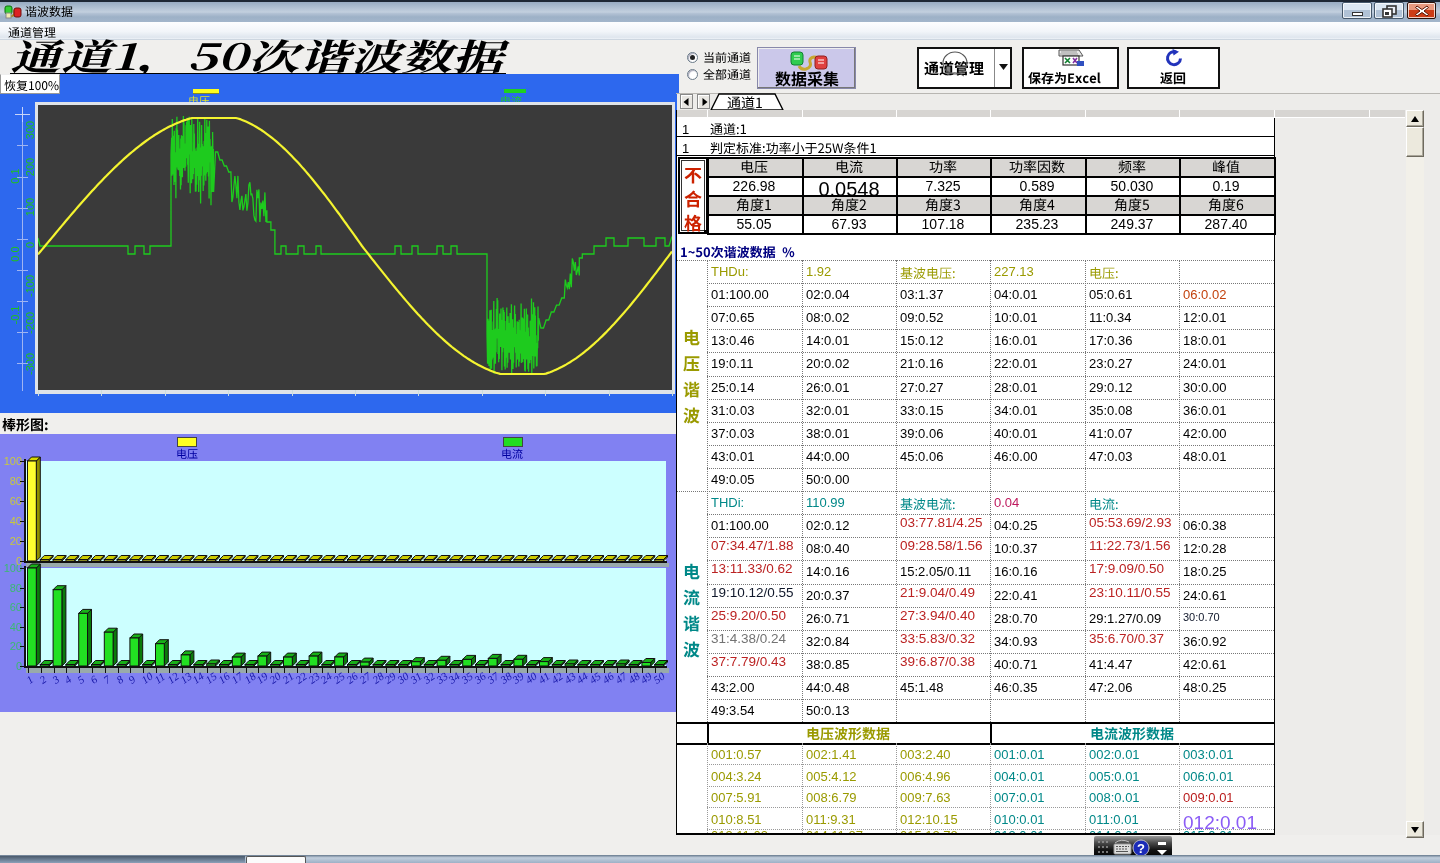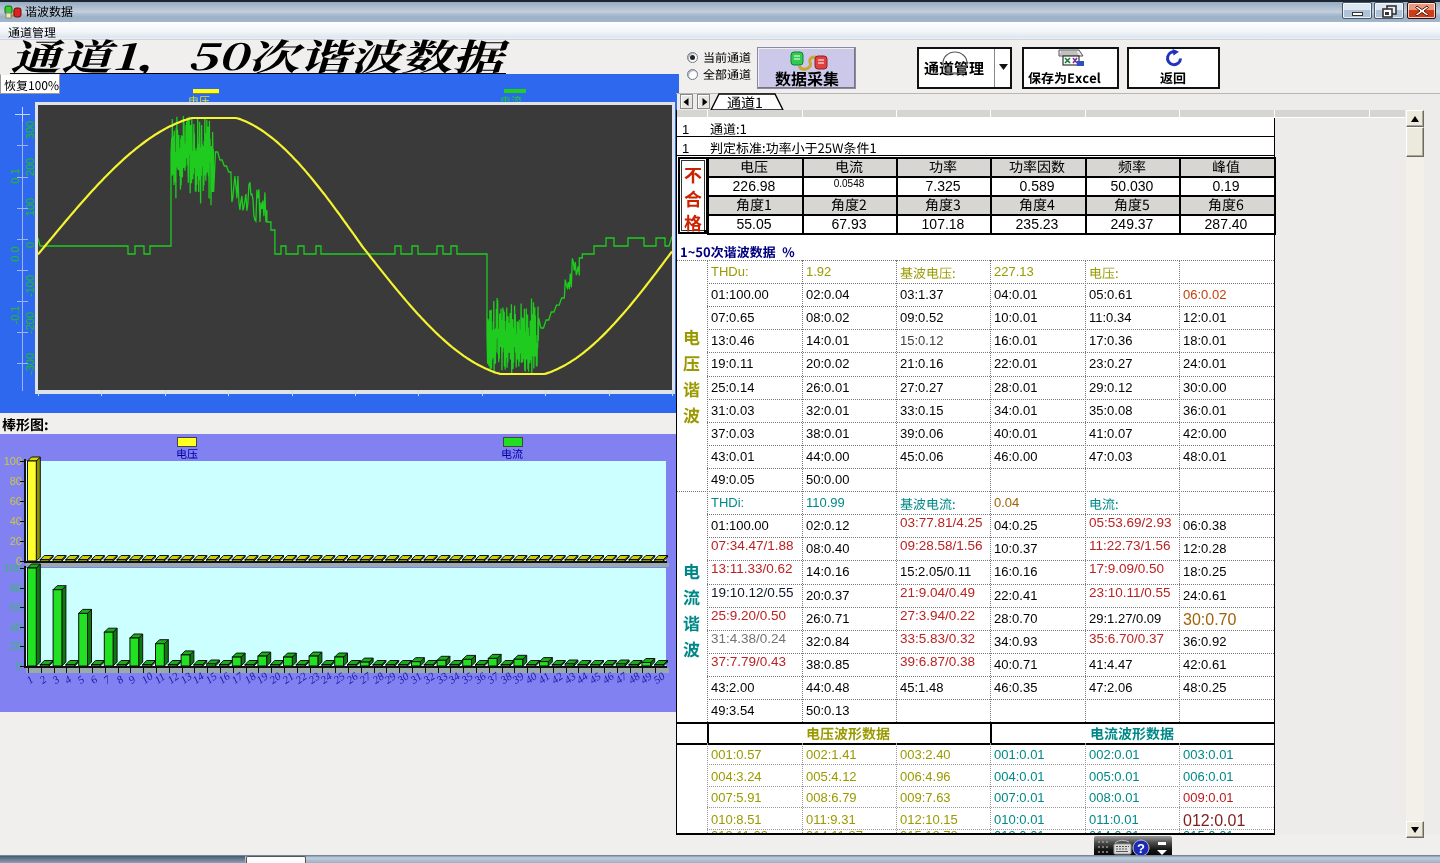--- a/index.html
+++ b/index.html
@@ -652,21 +652,21 @@
     <path transform="translate(0,0)" d="M3.7 -7.6H6.8V-5.8H3.7ZM3.7 -8.5H3.7C4.1 -9.0 4.5 -9.5 4.8 -9.9H8.8C8.5 -9.5 8.1 -8.9 7.7 -8.5ZM11.2 -7.6V-5.8H7.9V-7.6ZM4.7 -11.8C4.0 -10.4 2.7 -8.7 0.8 -7.4C1.0 -7.3 1.4 -6.9 1.6 -6.6C2.0 -6.9 2.3 -7.2 2.7 -7.5V-5.0C2.7 -3.3 2.5 -1.1 0.9 0.5C1.1 0.6 1.6 1.0 1.7 1.2C2.7 0.3 3.2 -0.9 3.4 -2.1H6.8V0.8H7.9V-2.1H11.2V-0.3C11.2 -0.0 11.1 0.0 10.9 0.0C10.6 0.1 9.8 0.1 8.9 0.0C9.0 0.3 9.2 0.8 9.3 1.1C10.4 1.1 11.2 1.1 11.7 0.9C12.1 0.7 12.2 0.4 12.2 -0.2V-8.5H8.9C9.4 -9.1 10.0 -9.8 10.3 -10.4L9.6 -10.9L9.4 -10.8H5.4L5.9 -11.6ZM3.7 -4.9H6.8V-3.1H3.6C3.7 -3.7 3.7 -4.3 3.7 -4.9ZM11.2 -4.9V-3.1H7.9V-4.9Z M19.4 -9.0V-7.8H17.1V-6.9H19.4V-4.6H24.9V-6.9H27.1V-7.8H24.9V-9.0H23.8V-7.8H20.4V-9.0ZM23.8 -6.9V-5.4H20.4V-6.9ZM24.6 -2.8C24.0 -2.1 23.1 -1.5 22.1 -1.1C21.1 -1.6 20.3 -2.1 19.7 -2.8ZM17.3 -3.7V-2.8H19.2L18.7 -2.6C19.3 -1.9 20.0 -1.2 21.0 -0.7C19.6 -0.2 18.2 0.0 16.7 0.1C16.8 0.4 17.0 0.8 17.1 1.0C18.9 0.8 20.6 0.5 22.1 -0.1C23.5 0.5 25.1 0.9 26.9 1.1C27.0 0.9 27.2 0.4 27.5 0.2C25.9 0.1 24.5 -0.2 23.2 -0.6C24.5 -1.3 25.5 -2.2 26.1 -3.4L25.5 -3.8L25.3 -3.7ZM20.6 -11.6C20.8 -11.2 21.0 -10.8 21.2 -10.4H15.8V-6.6C15.8 -4.5 15.7 -1.5 14.5 0.6C14.8 0.7 15.2 1.0 15.5 1.1C16.6 -1.1 16.8 -4.3 16.8 -6.6V-9.4H27.3V-10.4H22.4C22.2 -10.8 21.9 -11.4 21.7 -11.8Z M29.2 0.0H34.9V-1.1H32.8V-10.3H31.8C31.3 -9.9 30.6 -9.7 29.7 -9.5V-8.7H31.5V-1.1H29.2Z" fill="#000"></path>
   </svg>
 <div class="num abs" style="left:707px;top:178px;width:94px;text-align:center;font-size:14px">226.98</div>
 <div class="num abs" style="left:707px;top:216px;width:94px;text-align:center;font-size:14px">55.05</div>
 <svg style="position:absolute;left:826px;top:156px" width="46" height="23" viewBox="-9 -16 46 23">
     <path transform="translate(0,0)" d="M6.3 -5.7V-3.7H2.9V-5.7ZM7.4 -5.7H11.0V-3.7H7.4ZM6.3 -6.7H2.9V-8.7H6.3ZM7.4 -6.7V-8.7H11.0V-6.7ZM1.8 -9.7V-1.8H2.9V-2.7H6.3V-1.2C6.3 0.4 6.8 0.9 8.4 0.9C8.7 0.9 11.1 0.9 11.5 0.9C13.0 0.9 13.3 0.1 13.5 -2.0C13.1 -2.1 12.7 -2.3 12.4 -2.5C12.3 -0.6 12.2 -0.2 11.4 -0.2C10.9 -0.2 8.8 -0.2 8.4 -0.2C7.6 -0.2 7.4 -0.4 7.4 -1.2V-2.7H12.1V-9.7H7.4V-11.7H6.3V-9.7Z M22.1 -5.1V0.5H23.0V-5.1ZM19.6 -5.1V-3.6C19.6 -2.3 19.4 -0.8 17.7 0.4C17.9 0.5 18.3 0.9 18.4 1.1C20.3 -0.3 20.6 -2.1 20.6 -3.6V-5.1ZM24.6 -5.1V-0.6C24.6 0.2 24.6 0.4 24.9 0.6C25.0 0.8 25.3 0.9 25.6 0.9C25.8 0.9 26.1 0.9 26.3 0.9C26.5 0.9 26.8 0.8 27.0 0.7C27.2 0.6 27.3 0.4 27.4 0.2C27.4 -0.1 27.5 -0.8 27.5 -1.4C27.2 -1.5 26.9 -1.7 26.8 -1.8C26.7 -1.1 26.7 -0.6 26.7 -0.4C26.7 -0.2 26.6 -0.1 26.6 -0.0C26.5 0.0 26.4 0.0 26.2 0.0C26.1 0.0 26.0 0.0 25.9 0.0C25.8 0.0 25.7 0.0 25.6 -0.0C25.6 -0.1 25.6 -0.2 25.6 -0.5V-5.1ZM15.2 -10.8C16.0 -10.3 17.1 -9.6 17.6 -9.0L18.2 -9.9C17.7 -10.4 16.6 -11.1 15.8 -11.6ZM14.6 -7.0C15.5 -6.6 16.6 -5.9 17.1 -5.4L17.7 -6.3C17.1 -6.8 16.0 -7.4 15.1 -7.8ZM14.9 0.2 15.8 0.9C16.6 -0.4 17.6 -2.1 18.3 -3.6L17.6 -4.3C16.8 -2.7 15.7 -0.9 14.9 0.2ZM21.8 -11.5C22.1 -11.0 22.3 -10.4 22.4 -9.9H18.5V-9.0H21.2C20.6 -8.2 19.8 -7.2 19.6 -7.0C19.3 -6.7 18.9 -6.7 18.6 -6.6C18.7 -6.4 18.8 -5.8 18.9 -5.6C19.3 -5.7 19.9 -5.8 25.7 -6.2C26.0 -5.8 26.2 -5.5 26.4 -5.2L27.3 -5.7C26.7 -6.6 25.7 -7.8 24.8 -8.8L24.0 -8.3C24.3 -7.9 24.7 -7.5 25.1 -7.0L20.7 -6.8C21.2 -7.4 21.9 -8.3 22.4 -9.0H27.2V-9.9H23.5C23.4 -10.5 23.1 -11.2 22.8 -11.8Z" fill="#000"></path>
   </svg>
 <svg style="position:absolute;left:822px;top:194px" width="53" height="23" viewBox="-9 -16 53 23">
     <path transform="translate(0,0)" d="M3.7 -7.6H6.8V-5.8H3.7ZM3.7 -8.5H3.7C4.1 -9.0 4.5 -9.5 4.8 -9.9H8.8C8.5 -9.5 8.1 -8.9 7.7 -8.5ZM11.2 -7.6V-5.8H7.9V-7.6ZM4.7 -11.8C4.0 -10.4 2.7 -8.7 0.8 -7.4C1.0 -7.3 1.4 -6.9 1.6 -6.6C2.0 -6.9 2.3 -7.2 2.7 -7.5V-5.0C2.7 -3.3 2.5 -1.1 0.9 0.5C1.1 0.6 1.6 1.0 1.7 1.2C2.7 0.3 3.2 -0.9 3.4 -2.1H6.8V0.8H7.9V-2.1H11.2V-0.3C11.2 -0.0 11.1 0.0 10.9 0.0C10.6 0.1 9.8 0.1 8.9 0.0C9.0 0.3 9.2 0.8 9.3 1.1C10.4 1.1 11.2 1.1 11.7 0.9C12.1 0.7 12.2 0.4 12.2 -0.2V-8.5H8.9C9.4 -9.1 10.0 -9.8 10.3 -10.4L9.6 -10.9L9.4 -10.8H5.4L5.9 -11.6ZM3.7 -4.9H6.8V-3.1H3.6C3.7 -3.7 3.7 -4.3 3.7 -4.9ZM11.2 -4.9V-3.1H7.9V-4.9Z M19.4 -9.0V-7.8H17.1V-6.9H19.4V-4.6H24.9V-6.9H27.1V-7.8H24.9V-9.0H23.8V-7.8H20.4V-9.0ZM23.8 -6.9V-5.4H20.4V-6.9ZM24.6 -2.8C24.0 -2.1 23.1 -1.5 22.1 -1.1C21.1 -1.6 20.3 -2.1 19.7 -2.8ZM17.3 -3.7V-2.8H19.2L18.7 -2.6C19.3 -1.9 20.0 -1.2 21.0 -0.7C19.6 -0.2 18.2 0.0 16.7 0.1C16.8 0.4 17.0 0.8 17.1 1.0C18.9 0.8 20.6 0.5 22.1 -0.1C23.5 0.5 25.1 0.9 26.9 1.1C27.0 0.9 27.2 0.4 27.5 0.2C25.9 0.1 24.5 -0.2 23.2 -0.6C24.5 -1.3 25.5 -2.2 26.1 -3.4L25.5 -3.8L25.3 -3.7ZM20.6 -11.6C20.8 -11.2 21.0 -10.8 21.2 -10.4H15.8V-6.6C15.8 -4.5 15.7 -1.5 14.5 0.6C14.8 0.7 15.2 1.0 15.5 1.1C16.6 -1.1 16.8 -4.3 16.8 -6.6V-9.4H27.3V-10.4H22.4C22.2 -10.8 21.9 -11.4 21.7 -11.8Z M28.6 0.0H35.1V-1.1H32.2C31.7 -1.1 31.1 -1.1 30.5 -1.0C33.0 -3.3 34.6 -5.4 34.6 -7.4C34.6 -9.3 33.4 -10.4 31.6 -10.4C30.3 -10.4 29.4 -9.9 28.6 -8.9L29.3 -8.2C29.9 -8.9 30.6 -9.4 31.4 -9.4C32.7 -9.4 33.3 -8.6 33.3 -7.4C33.3 -5.6 31.8 -3.6 28.6 -0.8Z" fill="#000"></path>
   </svg>
-<div class="num abs" style="left:802px;top:178px;width:94px;text-align:center;font-size:10px">0.0548</div>
+<div class="num abs" style="left:802px;top:178px;width:94px;text-align:center;font-size:20px">0.0548</div>
 <div class="num abs" style="left:802px;top:216px;width:94px;text-align:center;font-size:14px">67.93</div>
 <svg style="position:absolute;left:920px;top:156px" width="46" height="23" viewBox="-9 -16 46 23">
     <path transform="translate(0,0)" d="M0.5 -2.5 0.8 -1.5C2.3 -1.9 4.3 -2.5 6.2 -3.0L6.1 -4.0L3.8 -3.4V-9.1H5.9V-10.1H0.7V-9.1H2.8V-3.1C1.9 -2.9 1.1 -2.7 0.5 -2.5ZM8.4 -11.5C8.4 -10.5 8.3 -9.5 8.3 -8.6H6.0V-7.5H8.3C8.1 -4.1 7.3 -1.3 4.3 0.3C4.6 0.5 4.9 0.9 5.1 1.1C8.3 -0.7 9.1 -3.8 9.3 -7.5H12.1C11.9 -2.6 11.7 -0.7 11.3 -0.2C11.1 -0.0 11.0 0.0 10.7 0.0C10.4 0.0 9.6 -0.0 8.7 -0.1C8.9 0.2 9.0 0.6 9.1 1.0C9.9 1.0 10.7 1.0 11.1 1.0C11.6 0.9 11.9 0.8 12.2 0.4C12.7 -0.2 12.9 -2.2 13.2 -8.0C13.2 -8.2 13.2 -8.6 13.2 -8.6H9.4C9.4 -9.5 9.4 -10.5 9.4 -11.5Z M25.6 -9.0C25.1 -8.4 24.2 -7.7 23.6 -7.2L24.4 -6.7C25.0 -7.1 25.8 -7.8 26.5 -8.5ZM14.8 -4.7 15.3 -3.9C16.2 -4.3 17.4 -4.9 18.5 -5.5L18.3 -6.3C17.0 -5.7 15.7 -5.1 14.8 -4.7ZM15.2 -8.4C15.9 -7.9 16.9 -7.2 17.3 -6.7L18.1 -7.4C17.6 -7.9 16.7 -8.5 15.9 -9.0ZM23.5 -5.7C24.4 -5.1 25.6 -4.3 26.2 -3.7L27.0 -4.4C26.4 -4.9 25.2 -5.7 24.2 -6.3ZM14.7 -2.8V-1.8H20.4V1.1H21.6V-1.8H27.3V-2.8H21.6V-4.0H20.4V-2.8ZM20.1 -11.6C20.3 -11.3 20.6 -10.9 20.7 -10.5H15.0V-9.5H20.1C19.7 -8.9 19.2 -8.3 19.1 -8.1C18.8 -7.9 18.6 -7.7 18.4 -7.7C18.5 -7.4 18.7 -7.0 18.7 -6.8C18.9 -6.8 19.2 -6.9 20.9 -7.0C20.2 -6.4 19.6 -5.8 19.3 -5.6C18.8 -5.2 18.5 -4.9 18.2 -4.9C18.3 -4.6 18.4 -4.2 18.5 -4.0C18.7 -4.1 19.2 -4.2 22.9 -4.5C23.1 -4.3 23.2 -4.0 23.3 -3.8L24.1 -4.2C23.8 -4.8 23.1 -5.8 22.5 -6.5L21.7 -6.2C22.0 -5.9 22.2 -5.6 22.4 -5.3L19.9 -5.1C21.2 -6.1 22.4 -7.3 23.5 -8.6L22.7 -9.1C22.4 -8.7 22.0 -8.3 21.7 -7.9L19.9 -7.8C20.4 -8.3 20.8 -8.9 21.2 -9.5H27.2V-10.5H22.0C21.8 -10.9 21.4 -11.5 21.1 -11.9Z" fill="#000"></path>
   </svg>
 <svg style="position:absolute;left:916px;top:194px" width="53" height="23" viewBox="-9 -16 53 23">
     <path transform="translate(0,0)" d="M3.7 -7.6H6.8V-5.8H3.7ZM3.7 -8.5H3.7C4.1 -9.0 4.5 -9.5 4.8 -9.9H8.8C8.5 -9.5 8.1 -8.9 7.7 -8.5ZM11.2 -7.6V-5.8H7.9V-7.6ZM4.7 -11.8C4.0 -10.4 2.7 -8.7 0.8 -7.4C1.0 -7.3 1.4 -6.9 1.6 -6.6C2.0 -6.9 2.3 -7.2 2.7 -7.5V-5.0C2.7 -3.3 2.5 -1.1 0.9 0.5C1.1 0.6 1.6 1.0 1.7 1.2C2.7 0.3 3.2 -0.9 3.4 -2.1H6.8V0.8H7.9V-2.1H11.2V-0.3C11.2 -0.0 11.1 0.0 10.9 0.0C10.6 0.1 9.8 0.1 8.9 0.0C9.0 0.3 9.2 0.8 9.3 1.1C10.4 1.1 11.2 1.1 11.7 0.9C12.1 0.7 12.2 0.4 12.2 -0.2V-8.5H8.9C9.4 -9.1 10.0 -9.8 10.3 -10.4L9.6 -10.9L9.4 -10.8H5.4L5.9 -11.6ZM3.7 -4.9H6.8V-3.1H3.6C3.7 -3.7 3.7 -4.3 3.7 -4.9ZM11.2 -4.9V-3.1H7.9V-4.9Z M19.4 -9.0V-7.8H17.1V-6.9H19.4V-4.6H24.9V-6.9H27.1V-7.8H24.9V-9.0H23.8V-7.8H20.4V-9.0ZM23.8 -6.9V-5.4H20.4V-6.9ZM24.6 -2.8C24.0 -2.1 23.1 -1.5 22.1 -1.1C21.1 -1.6 20.3 -2.1 19.7 -2.8ZM17.3 -3.7V-2.8H19.2L18.7 -2.6C19.3 -1.9 20.0 -1.2 21.0 -0.7C19.6 -0.2 18.2 0.0 16.7 0.1C16.8 0.4 17.0 0.8 17.1 1.0C18.9 0.8 20.6 0.5 22.1 -0.1C23.5 0.5 25.1 0.9 26.9 1.1C27.0 0.9 27.2 0.4 27.5 0.2C25.9 0.1 24.5 -0.2 23.2 -0.6C24.5 -1.3 25.5 -2.2 26.1 -3.4L25.5 -3.8L25.3 -3.7ZM20.6 -11.6C20.8 -11.2 21.0 -10.8 21.2 -10.4H15.8V-6.6C15.8 -4.5 15.7 -1.5 14.5 0.6C14.8 0.7 15.2 1.0 15.5 1.1C16.6 -1.1 16.8 -4.3 16.8 -6.6V-9.4H27.3V-10.4H22.4C22.2 -10.8 21.9 -11.4 21.7 -11.8Z M31.7 0.2C33.5 0.2 35.0 -0.9 35.0 -2.7C35.0 -4.2 34.0 -5.1 32.8 -5.3V-5.4C33.9 -5.8 34.6 -6.6 34.6 -7.9C34.6 -9.5 33.4 -10.4 31.6 -10.4C30.5 -10.4 29.6 -9.9 28.8 -9.2L29.5 -8.4C30.1 -9.0 30.8 -9.4 31.6 -9.4C32.7 -9.4 33.3 -8.8 33.3 -7.8C33.3 -6.7 32.6 -5.8 30.5 -5.8V-4.8C32.9 -4.8 33.7 -4.0 33.7 -2.8C33.7 -1.6 32.8 -0.9 31.6 -0.9C30.4 -0.9 29.7 -1.4 29.1 -2.1L28.4 -1.2C29.1 -0.5 30.1 0.2 31.7 0.2Z" fill="#000"></path>
   </svg>
 <div class="num abs" style="left:896px;top:178px;width:94px;text-align:center;font-size:14px">7.325</div>
 <div class="num abs" style="left:896px;top:216px;width:94px;text-align:center;font-size:14px">107.18</div>
 <svg style="position:absolute;left:1000px;top:156px" width="74" height="23" viewBox="-9 -16 74 23">
@@ -752,21 +752,21 @@
 <div class="num abs" style="left:1089px;top:287px;font-size:13px;color:#000">05:0.61</div>
 <div class="num abs" style="left:1183px;top:287px;font-size:13px;color:#c2410c">06:0.02</div>
 <div class="num abs" style="left:711px;top:310px;font-size:13px;color:#000">07:0.65</div>
 <div class="num abs" style="left:806px;top:310px;font-size:13px;color:#000">08:0.02</div>
 <div class="num abs" style="left:900px;top:310px;font-size:13px;color:#000">09:0.52</div>
 <div class="num abs" style="left:994px;top:310px;font-size:13px;color:#000">10:0.01</div>
 <div class="num abs" style="left:1089px;top:310px;font-size:13px;color:#000">11:0.34</div>
 <div class="num abs" style="left:1183px;top:310px;font-size:13px;color:#000">12:0.01</div>
 <div class="num abs" style="left:711px;top:333px;font-size:13px;color:#000">13:0.46</div>
 <div class="num abs" style="left:806px;top:333px;font-size:13px;color:#000">14:0.01</div>
-<div class="num abs" style="left:900px;top:333px;font-size:13px;color:#404040">15:0.12</div>
+<div class="num abs" style="left:900px;top:333px;font-size:13px;color:#000000">15:0.12</div>
 <div class="num abs" style="left:994px;top:333px;font-size:13px;color:#000">16:0.01</div>
 <div class="num abs" style="left:1089px;top:333px;font-size:13px;color:#000">17:0.36</div>
 <div class="num abs" style="left:1183px;top:333px;font-size:13px;color:#000">18:0.01</div>
 <div class="num abs" style="left:711px;top:356px;font-size:13px;color:#000">19:0.11</div>
 <div class="num abs" style="left:806px;top:356px;font-size:13px;color:#000">20:0.02</div>
 <div class="num abs" style="left:900px;top:356px;font-size:13px;color:#000">21:0.16</div>
 <div class="num abs" style="left:994px;top:356px;font-size:13px;color:#000">22:0.01</div>
 <div class="num abs" style="left:1089px;top:356px;font-size:13px;color:#000">23:0.27</div>
 <div class="num abs" style="left:1183px;top:356px;font-size:13px;color:#000">24:0.01</div>
 <div class="num abs" style="left:711px;top:380px;font-size:13px;color:#000">25:0.14</div>
@@ -793,21 +793,21 @@
 <div class="num abs" style="left:994px;top:449px;font-size:13px;color:#000">46:0.00</div>
 <div class="num abs" style="left:1089px;top:449px;font-size:13px;color:#000">47:0.03</div>
 <div class="num abs" style="left:1183px;top:449px;font-size:13px;color:#000">48:0.01</div>
 <div class="num abs" style="left:711px;top:472px;font-size:13px;color:#000">49:0.05</div>
 <div class="num abs" style="left:806px;top:472px;font-size:13px;color:#000">50:0.00</div>
 <div class="num abs" style="left:711px;top:495px;font-size:13px;color:#008888">THDi:</div>
 <div class="num abs" style="left:806px;top:495px;font-size:13px;color:#008888">110.99</div>
 <svg style="position:absolute;left:892px;top:494px" width="71" height="21" viewBox="-8 -15 71 21">
     <path transform="translate(0,0)" d="M8.9 -10.9V-9.7H4.2V-10.9H3.2V-9.7H1.2V-8.8H3.2V-4.7H0.6V-3.8H3.4C2.7 -2.9 1.5 -2.1 0.5 -1.7C0.7 -1.5 1.0 -1.1 1.1 -0.9C2.4 -1.5 3.7 -2.6 4.5 -3.8H8.6C9.4 -2.7 10.7 -1.6 11.9 -1.1C12.1 -1.3 12.4 -1.7 12.6 -1.8C11.5 -2.2 10.4 -3.0 9.6 -3.8H12.4V-4.7H9.9V-8.8H11.8V-9.7H9.9V-10.9ZM4.2 -8.8H8.9V-8.0H4.2ZM6.0 -3.4V-2.3H3.3V-1.5H6.0V-0.1H1.6V0.7H11.5V-0.1H7.0V-1.5H9.7V-2.3H7.0V-3.4ZM4.2 -7.2H8.9V-6.3H4.2ZM4.2 -5.6H8.9V-4.7H4.2Z M14.2 -10.1C15.0 -9.7 16.0 -9.0 16.4 -8.6L17.0 -9.4C16.5 -9.8 15.5 -10.4 14.8 -10.8ZM13.5 -6.6C14.3 -6.2 15.3 -5.6 15.8 -5.2L16.4 -6.0C15.8 -6.4 14.8 -7.0 14.0 -7.3ZM13.8 0.3 14.7 0.9C15.3 -0.3 16.1 -2.0 16.7 -3.3L15.9 -3.9C15.3 -2.4 14.4 -0.7 13.8 0.3ZM20.8 -8.1V-5.8H18.5V-8.1ZM17.6 -9.0V-5.7C17.6 -3.9 17.5 -1.3 16.0 0.5C16.3 0.6 16.7 0.9 16.8 1.0C18.1 -0.6 18.5 -3.0 18.5 -5.0H18.9C19.4 -3.6 20.0 -2.4 20.9 -1.5C20.0 -0.7 19.0 -0.1 17.8 0.3C18.0 0.4 18.3 0.8 18.4 1.1C19.6 0.7 20.7 0.0 21.6 -0.8C22.5 0.0 23.6 0.7 24.9 1.0C25.1 0.8 25.4 0.4 25.6 0.2C24.3 -0.1 23.2 -0.7 22.3 -1.5C23.3 -2.5 24.1 -3.9 24.5 -5.6L23.9 -5.9L23.7 -5.8H21.7V-8.1H24.2C24.0 -7.5 23.7 -6.9 23.5 -6.5L24.3 -6.2C24.7 -6.9 25.1 -8.0 25.4 -8.9L24.7 -9.1L24.6 -9.0H21.7V-10.9H20.8V-9.0ZM19.8 -5.0H23.3C22.9 -3.8 22.3 -2.9 21.6 -2.1C20.8 -2.9 20.2 -3.9 19.8 -5.0Z M31.9 -5.3V-3.4H28.7V-5.3ZM32.9 -5.3H36.2V-3.4H32.9ZM31.9 -6.2H28.7V-8.1H31.9ZM32.9 -6.2V-8.1H36.2V-6.2ZM27.6 -9.0V-1.7H28.7V-2.5H31.9V-1.1C31.9 0.4 32.3 0.8 33.8 0.8C34.1 0.8 36.3 0.8 36.6 0.8C38.0 0.8 38.3 0.1 38.5 -1.8C38.2 -1.9 37.8 -2.1 37.5 -2.3C37.4 -0.6 37.3 -0.2 36.6 -0.2C36.1 -0.2 34.2 -0.2 33.8 -0.2C33.0 -0.2 32.9 -0.3 32.9 -1.1V-2.5H37.2V-9.0H32.9V-10.9H31.9V-9.0Z M46.5 -4.7V0.5H47.4V-4.7ZM44.2 -4.7V-3.4C44.2 -2.2 44.0 -0.7 42.4 0.4C42.7 0.5 43.0 0.8 43.1 1.0C44.9 -0.2 45.1 -1.9 45.1 -3.3V-4.7ZM48.8 -4.7V-0.6C48.8 0.2 48.9 0.4 49.1 0.6C49.2 0.8 49.5 0.8 49.8 0.8C49.9 0.8 50.3 0.8 50.4 0.8C50.6 0.8 50.9 0.8 51.1 0.7C51.2 0.6 51.3 0.4 51.4 0.2C51.5 -0.1 51.5 -0.8 51.5 -1.3C51.3 -1.4 51.0 -1.5 50.8 -1.7C50.8 -1.1 50.8 -0.6 50.8 -0.4C50.8 -0.2 50.7 -0.1 50.7 -0.0C50.6 0.0 50.5 0.0 50.4 0.0C50.3 0.0 50.1 0.0 50.0 0.0C49.9 0.0 49.8 0.0 49.8 -0.0C49.7 -0.1 49.7 -0.2 49.7 -0.5V-4.7ZM40.1 -10.1C40.9 -9.6 41.8 -8.9 42.3 -8.4L42.9 -9.2C42.4 -9.6 41.5 -10.3 40.7 -10.8ZM39.5 -6.5C40.4 -6.1 41.4 -5.5 41.9 -5.0L42.4 -5.8C41.9 -6.3 40.9 -6.9 40.0 -7.2ZM39.8 0.2 40.7 0.9C41.4 -0.3 42.3 -2.0 43.0 -3.3L42.3 -4.0C41.6 -2.5 40.5 -0.8 39.8 0.2ZM46.3 -10.7C46.5 -10.3 46.7 -9.7 46.8 -9.2H43.1V-8.3H45.7C45.1 -7.6 44.4 -6.7 44.2 -6.5C43.9 -6.3 43.5 -6.2 43.3 -6.1C43.4 -5.9 43.5 -5.4 43.5 -5.2C43.9 -5.3 44.5 -5.4 49.9 -5.7C50.1 -5.4 50.4 -5.1 50.5 -4.8L51.3 -5.3C50.8 -6.1 49.8 -7.3 49.0 -8.2L48.3 -7.7C48.6 -7.4 48.9 -6.9 49.3 -6.5L45.2 -6.3C45.7 -6.9 46.3 -7.7 46.8 -8.3H51.3V-9.2H47.8C47.7 -9.7 47.4 -10.4 47.2 -10.9Z M53.8 -5.1C54.3 -5.1 54.7 -5.4 54.7 -6.0C54.7 -6.5 54.3 -6.9 53.8 -6.9C53.3 -6.9 52.9 -6.5 52.9 -6.0C52.9 -5.4 53.3 -5.1 53.8 -5.1ZM53.8 0.2C54.3 0.2 54.7 -0.2 54.7 -0.7C54.7 -1.3 54.3 -1.6 53.8 -1.6C53.3 -1.6 52.9 -1.3 52.9 -0.7C52.9 -0.2 53.3 0.2 53.8 0.2Z" fill="#008888"></path>
   </svg>
-<div class="num abs" style="left:994px;top:495px;font-size:13px;color:#a16207">0.04</div>
+<div class="num abs" style="left:994px;top:495px;font-size:13px;color:#be185d">0.04</div>
 <svg style="position:absolute;left:1081px;top:494px" width="45" height="21" viewBox="-8 -15 45 21">
     <path transform="translate(0,0)" d="M5.9 -5.3V-3.4H2.7V-5.3ZM6.9 -5.3H10.2V-3.4H6.9ZM5.9 -6.2H2.7V-8.1H5.9ZM6.9 -6.2V-8.1H10.2V-6.2ZM1.6 -9.0V-1.7H2.7V-2.5H5.9V-1.1C5.9 0.4 6.3 0.8 7.8 0.8C8.1 0.8 10.3 0.8 10.6 0.8C12.0 0.8 12.3 0.1 12.5 -1.8C12.2 -1.9 11.8 -2.1 11.5 -2.3C11.4 -0.6 11.3 -0.2 10.6 -0.2C10.1 -0.2 8.2 -0.2 7.8 -0.2C7.0 -0.2 6.9 -0.3 6.9 -1.1V-2.5H11.2V-9.0H6.9V-10.9H5.9V-9.0Z M20.5 -4.7V0.5H21.4V-4.7ZM18.2 -4.7V-3.4C18.2 -2.2 18.0 -0.7 16.4 0.4C16.7 0.5 17.0 0.8 17.1 1.0C18.9 -0.2 19.1 -1.9 19.1 -3.3V-4.7ZM22.8 -4.7V-0.6C22.8 0.2 22.9 0.4 23.1 0.6C23.2 0.8 23.5 0.8 23.8 0.8C23.9 0.8 24.3 0.8 24.4 0.8C24.6 0.8 24.9 0.8 25.1 0.7C25.2 0.6 25.3 0.4 25.4 0.2C25.5 -0.1 25.5 -0.8 25.5 -1.3C25.3 -1.4 25.0 -1.5 24.8 -1.7C24.8 -1.1 24.8 -0.6 24.8 -0.4C24.8 -0.2 24.7 -0.1 24.7 -0.0C24.6 0.0 24.5 0.0 24.4 0.0C24.3 0.0 24.1 0.0 24.0 0.0C23.9 0.0 23.8 0.0 23.8 -0.0C23.7 -0.1 23.7 -0.2 23.7 -0.5V-4.7ZM14.1 -10.1C14.9 -9.6 15.8 -8.9 16.3 -8.4L16.9 -9.2C16.4 -9.6 15.5 -10.3 14.7 -10.8ZM13.5 -6.5C14.4 -6.1 15.4 -5.5 15.9 -5.0L16.4 -5.8C15.9 -6.3 14.9 -6.9 14.0 -7.2ZM13.8 0.2 14.7 0.9C15.4 -0.3 16.3 -2.0 17.0 -3.3L16.3 -4.0C15.6 -2.5 14.5 -0.8 13.8 0.2ZM20.3 -10.7C20.5 -10.3 20.7 -9.7 20.8 -9.2H17.1V-8.3H19.7C19.1 -7.6 18.4 -6.7 18.2 -6.5C17.9 -6.3 17.5 -6.2 17.3 -6.1C17.4 -5.9 17.5 -5.4 17.6 -5.2C17.9 -5.3 18.5 -5.4 23.9 -5.7C24.1 -5.4 24.4 -5.1 24.5 -4.8L25.3 -5.3C24.8 -6.1 23.8 -7.3 23.0 -8.2L22.3 -7.7C22.6 -7.4 22.9 -6.9 23.3 -6.5L19.2 -6.3C19.7 -6.9 20.3 -7.7 20.8 -8.3H25.3V-9.2H21.8C21.7 -9.7 21.4 -10.4 21.2 -10.9Z M27.8 -5.1C28.3 -5.1 28.7 -5.4 28.7 -6.0C28.7 -6.5 28.3 -6.9 27.8 -6.9C27.3 -6.9 26.9 -6.5 26.9 -6.0C26.9 -5.4 27.3 -5.1 27.8 -5.1ZM27.8 0.2C28.3 0.2 28.7 -0.2 28.7 -0.7C28.7 -1.3 28.3 -1.6 27.8 -1.6C27.3 -1.6 26.9 -1.3 26.9 -0.7C26.9 -0.2 27.3 0.2 27.8 0.2Z" fill="#008888"></path>
   </svg>
 <div class="num abs" style="left:711px;top:518px;font-size:13px;color:#000">01:100.00</div>
 <div class="num abs" style="left:806px;top:518px;font-size:13px;color:#000">02:0.12</div>
 <div class="num abs" style="left:900px;top:515px;font-size:13.5px;color:#bb2222">03:77.81/4.25</div>
 <div class="num abs" style="left:994px;top:518px;font-size:13px;color:#000">04:0.25</div>
 <div class="num abs" style="left:1089px;top:515px;font-size:13.5px;color:#bb2222">05:53.69/2.93</div>
 <div class="num abs" style="left:1183px;top:518px;font-size:13px;color:#000">06:0.38</div>
 <div class="num abs" style="left:711px;top:538px;font-size:13.5px;color:#bb2222">07:34.47/1.88</div>
@@ -823,24 +823,24 @@
 <div class="num abs" style="left:1089px;top:561px;font-size:13.5px;color:#bb2222">17:9.09/0.50</div>
 <div class="num abs" style="left:1183px;top:564px;font-size:13px;color:#000">18:0.25</div>
 <div class="num abs" style="left:711px;top:585px;font-size:13.5px;color:#0f172a">19:10.12/0.55</div>
 <div class="num abs" style="left:806px;top:588px;font-size:13px;color:#000">20:0.37</div>
 <div class="num abs" style="left:900px;top:585px;font-size:13.5px;color:#bb2222">21:9.04/0.49</div>
 <div class="num abs" style="left:994px;top:588px;font-size:13px;color:#000">22:0.41</div>
 <div class="num abs" style="left:1089px;top:585px;font-size:13.5px;color:#bb2222">23:10.11/0.55</div>
 <div class="num abs" style="left:1183px;top:588px;font-size:13px;color:#000">24:0.61</div>
 <div class="num abs" style="left:711px;top:608px;font-size:13.5px;color:#bb2222">25:9.20/0.50</div>
 <div class="num abs" style="left:806px;top:611px;font-size:13px;color:#000">26:0.71</div>
-<div class="num abs" style="left:900px;top:608px;font-size:13.5px;color:#bb2222">27:3.94/0.22</div>
+<div class="num abs" style="left:900px;top:608px;font-size:13.5px;color:#bb2222">27:3.94/0.40</div>
 <div class="num abs" style="left:994px;top:611px;font-size:13px;color:#000">28:0.70</div>
 <div class="num abs" style="left:1089px;top:611px;font-size:13px;color:#000">29:1.27/0.09</div>
-<div class="num abs" style="left:1183px;top:611px;font-size:16px;color:#a16207">30:0.70</div>
+<div class="num abs" style="left:1183px;top:611px;font-size:11px;color:#0f172a">30:0.70</div>
 <div class="num abs" style="left:711px;top:631px;font-size:13.5px;color:#737373">31:4.38/0.24</div>
 <div class="num abs" style="left:806px;top:634px;font-size:13px;color:#000">32:0.84</div>
 <div class="num abs" style="left:900px;top:631px;font-size:13.5px;color:#bb2222">33:5.83/0.32</div>
 <div class="num abs" style="left:994px;top:634px;font-size:13px;color:#000">34:0.93</div>
 <div class="num abs" style="left:1089px;top:631px;font-size:13.5px;color:#bb2222">35:6.70/0.37</div>
 <div class="num abs" style="left:1183px;top:634px;font-size:13px;color:#000">36:0.92</div>
 <div class="num abs" style="left:711px;top:654px;font-size:13.5px;color:#bb2222">37:7.79/0.43</div>
 <div class="num abs" style="left:806px;top:657px;font-size:13px;color:#000">38:0.85</div>
 <div class="num abs" style="left:900px;top:654px;font-size:13.5px;color:#bb2222">39:6.87/0.38</div>
 <div class="num abs" style="left:994px;top:657px;font-size:13px;color:#000">40:0.71</div>
@@ -908,21 +908,21 @@
 <div class="num abs" style="left:806px;top:790px;font-size:13px;color:#9a9a00">008:6.79</div>
 <div class="num abs" style="left:1089px;top:790px;font-size:13px;color:#008888">008:0.01</div>
 <div class="num abs" style="left:900px;top:790px;font-size:13px;color:#9a9a00">009:7.63</div>
 <div class="num abs" style="left:1183px;top:790px;font-size:13px;color:#b91c1c">009:0.01</div>
 <div class="abs" style="left:707px;top:829px;width:567px;height:1px;border-top:1px dotted #999"></div>
 <div class="num abs" style="left:711px;top:812px;font-size:13px;color:#9a9a00">010:8.51</div>
 <div class="num abs" style="left:994px;top:812px;font-size:13px;color:#008888">010:0.01</div>
 <div class="num abs" style="left:806px;top:812px;font-size:13px;color:#9a9a00">011:9.31</div>
 <div class="num abs" style="left:1089px;top:812px;font-size:13px;color:#008888">011:0.01</div>
 <div class="num abs" style="left:900px;top:812px;font-size:13px;color:#9a9a00">012:10.15</div>
-<div class="num abs" style="left:1183px;top:812px;font-size:16px;color:#7f1d1d">012:0.01</div>
+<div class="num abs" style="left:1183px;top:812px;font-size:19px;color:#8b5cf6">012:0.01</div>
 <div class="abs" style="left:707px;top:850px;width:567px;height:1px;border-top:1px dotted #999"></div>
 <div class="num abs" style="left:711px;top:828px;font-size:13px;color:#9a9a00">013:11.03</div>
 <div class="num abs" style="left:994px;top:828px;font-size:13px;color:#008888">013:0.01</div>
 <div class="num abs" style="left:806px;top:828px;font-size:13px;color:#9a9a00">014:11.87</div>
 <div class="num abs" style="left:1089px;top:828px;font-size:13px;color:#008888">014:0.01</div>
 <div class="num abs" style="left:900px;top:828px;font-size:13px;color:#9a9a00">015:12.78</div>
 <div class="num abs" style="left:1183px;top:828px;font-size:13px;color:#008888">015:0.01</div>
 <div class="abs" style="left:707px;top:743px;width:1px;height:92px;border-left:1px dotted #999"></div>
 <div class="abs" style="left:802px;top:743px;width:1px;height:92px;border-left:1px dotted #999"></div>
 <div class="abs" style="left:896px;top:743px;width:1px;height:92px;border-left:1px dotted #999"></div>

